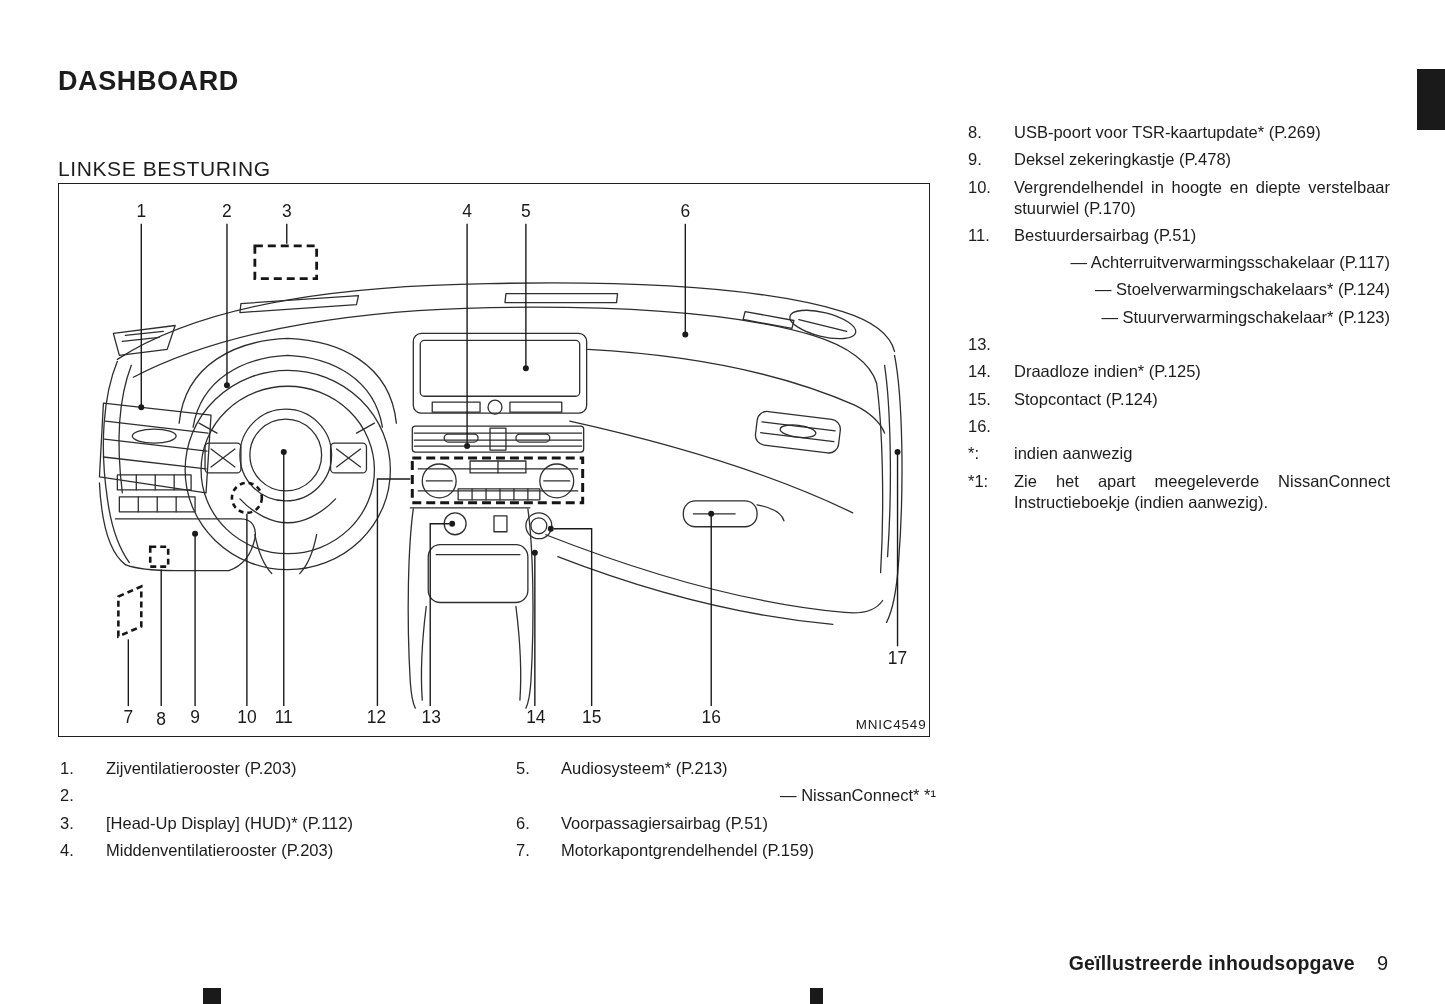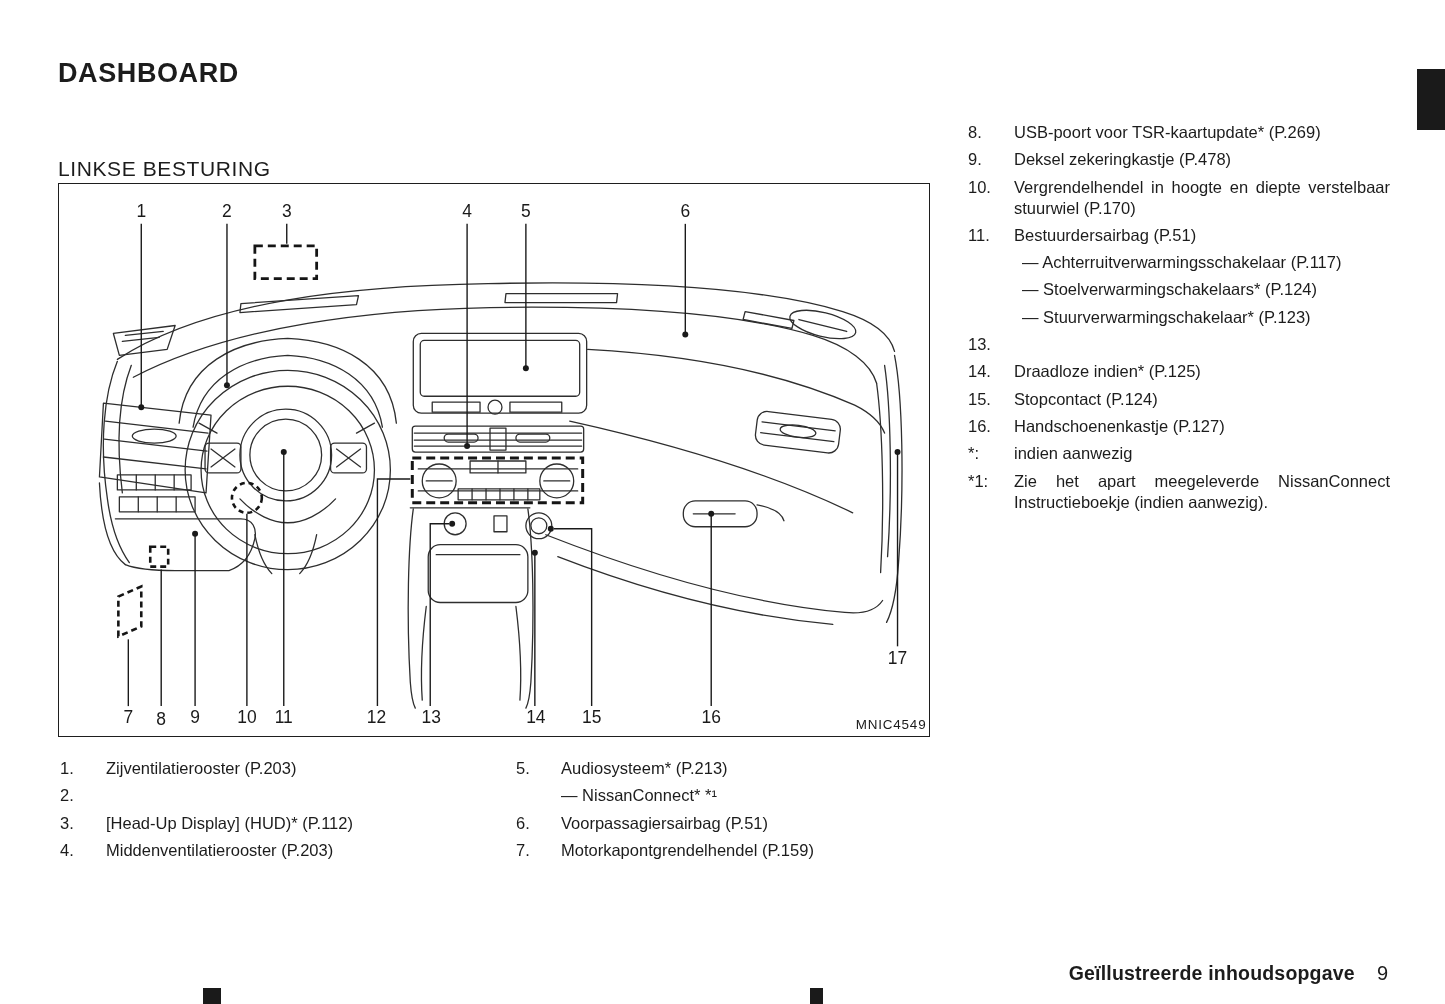--- a/index.html
+++ b/index.html
@@ -3,48 +3,48 @@
 <meta charset="utf-8">
 <style>
   html,body{margin:0;padding:0;}
   body{
     width:1445px;height:1004px;position:relative;overflow:hidden;
     background:#ffffff;color:#1c1c1c;
     font-family:"Liberation Sans","DejaVu Sans",sans-serif;
     -webkit-font-smoothing:antialiased;
   }
   .page-title{
-    position:absolute;left:58px;top:40px;
+    position:absolute;left:58px;top:48px;
     font-size:27px;font-weight:700;letter-spacing:.6px;
   }
   .section-heading{
     position:absolute;left:58px;top:140px;
     font-size:21px;font-weight:400;letter-spacing:.6px;
   }
   .figure-box{
     position:absolute;left:58px;top:183px;width:872px;height:554px;
     border:1.6px solid #1e1e1e;box-sizing:border-box;background:#fff;
   }
   .figure-box svg{display:block;width:100%;height:100%;}
 
   
   .list{position:absolute;font-size:16.5px;line-height:21px;}
   .row{display:flex;margin-bottom:6.3px;}
   .row .num{flex:0 0 46px;}
   .row .txt{flex:1;text-align:justify;}
   .row.sub .num{flex:0 0 54px;}
-  .row.sub .txt{text-align:left;}
+  .row.sub .txt{text-align:right;}
   #list-right{left:968px;top:122px;width:422px;}
   #list-bottom-left{left:60px;top:758px;width:430px;}
   #list-bottom-center{left:516px;top:758px;width:420px;}
   #list-bottom-center .row .num{flex:0 0 45px;}
 
   .footer{
     position:absolute;top:952px;right:57px;
-    display:flex;align-items:baseline;gap:22px;margin-top:10px;
+    display:flex;align-items:baseline;gap:22px;
   }
   .footer .footer-label{font-size:19.5px;font-weight:700;letter-spacing:.2px;}
   .footer .footer-page{font-size:20px;font-weight:400;}
 
   .edge-tab{
     position:absolute;right:0;top:69px;width:28px;height:61px;background:#1a1a1a;
   }
   .print-mark{position:absolute;bottom:0;background:#1a1a1a;}
   #print-mark-1{left:203px;width:18px;height:16px;}
   #print-mark-2{left:810px;width:13px;height:16px;}
@@ -252,21 +252,20 @@
   <div class="row">
       <span class="num">14.</span>
       <div class="txt">Draadloze indien* (P.125)</div>
     </div>
   <div class="row">
       <span class="num">15.</span>
       <div class="txt">Stopcontact (P.124)</div>
     </div>
   <div class="row">
       <span class="num">16.</span>
-      <div class="txt">Handschoenenkastje (P.127)</div>
     </div>
   <div class="row">
       <span class="num">*:</span>
       <div class="txt">indien aanwezig</div>
     </div>
   <div class="row">
       <span class="num">*1:</span>
       <div class="txt">Zie het apart meegeleverde NissanConnect Instructieboekje (indien aanwezig).</div>
     </div>
 </div>

